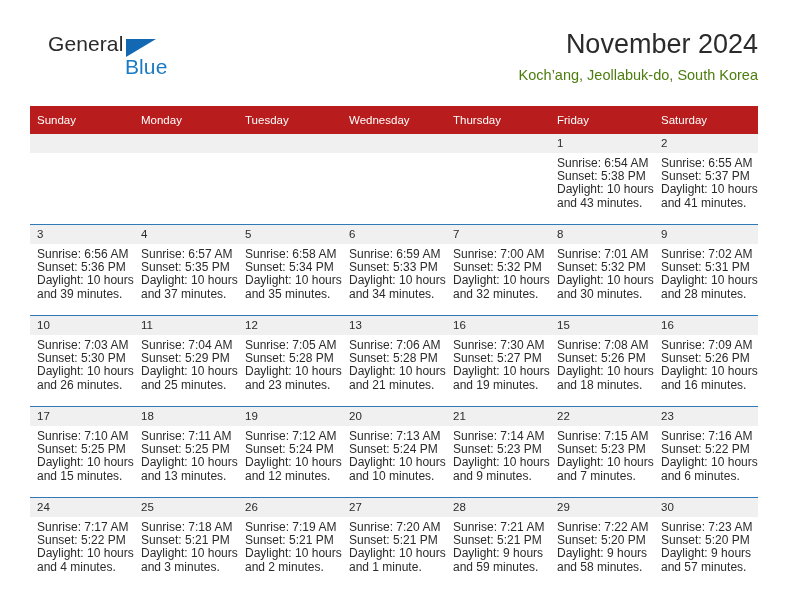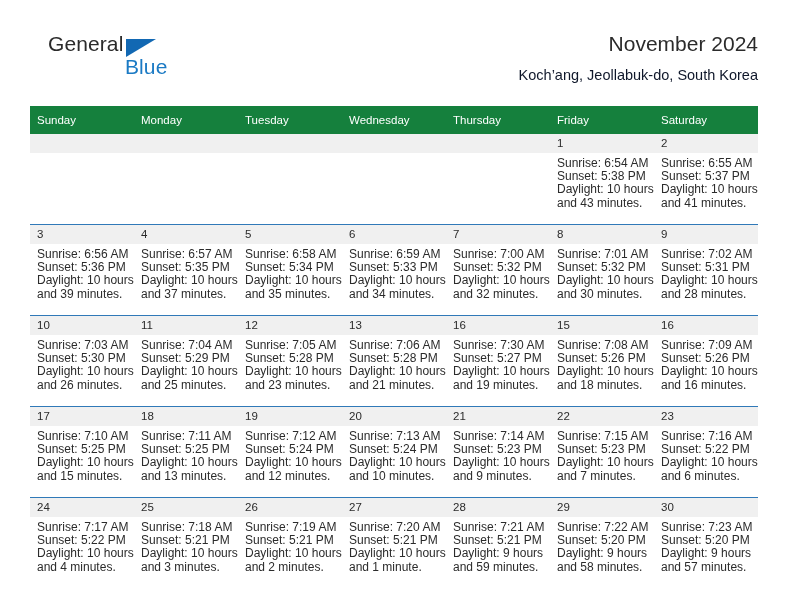--- a/index.html
+++ b/index.html
@@ -66,45 +66,45 @@
     margin-left: 36px;
   }
 
   .title-block {
     position: absolute;
     right: 0;
     top: 0;
     text-align: right;
   }
   .cal-title {
-    font-size: 21px;
+    font-size: 27px;
     font-weight: normal;
     color: #2b2b2b;
     line-height: 32px;
     white-space: nowrap;
   }
   .cal-subtitle {
     margin-top: 7px;
     font-size: 14.5px;
-    color: #0f172a;
+    color: #4d7c0f;
     line-height: 17px;
     white-space: nowrap;
   }
 
   
   .calendar {
     position: absolute;
     left: 30px;
     top: 106px;
     width: 728px;
     border-collapse: collapse;
     table-layout: fixed;
   }
   .calendar th {
-    background: #15803d;
+    background: #b91c1c;
     color: #ffffff;
     font-size: 11.5px;
     font-weight: normal;
     text-align: left;
     padding: 5px 0 5px 7px;
     height: 18px;
     vertical-align: middle;
     border: none;
   }
   .calendar td {

